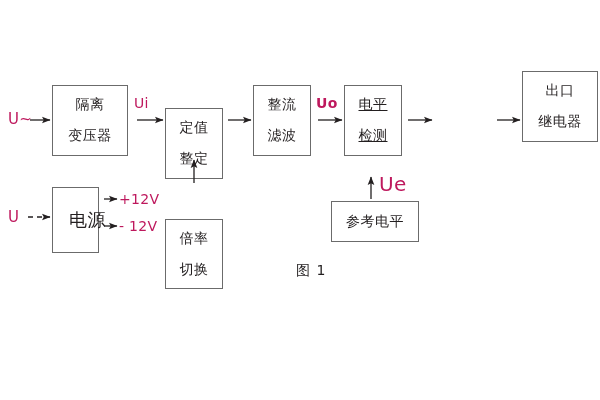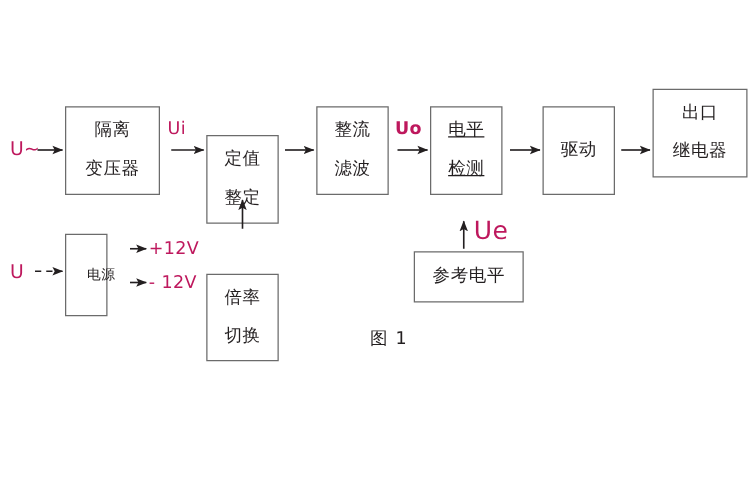--- a/index.html
+++ b/index.html
@@ -44,21 +44,21 @@
 
   
   .n-isolation   { left: 52px;  top: 85px;  width: 76px;  height: 71px; }
   .n-setting     { left: 165px; top: 85px;  width: 58px;  height: 71px; margin-top: 23px; }
   .n-rectifier   { left: 253px; top: 85px;  width: 58px;  height: 71px; }
   .n-level       { left: 344px; top: 85px;  width: 58px;  height: 71px; text-decoration: underline; }
   .n-drive       { left: 434px; top: 85px;  width: 58px;  height: 71px; }
   .n-output      { left: 522px; top: 71px;  width: 76px;  height: 71px; }
 
   
-  .n-power       { left: 52px;  top: 187px; width: 34px;  height: 66px; font-size: 11px; padding-left: 24px; }
+  .n-power       { left: 52px;  top: 187px; width: 47px;  height: 66px; font-size: 18px; padding-left: 24px; }
   .n-multiplier  { left: 165px; top: 185px; width: 58px;  height: 70px; margin-top: 34px; }
   .n-reference   { left: 331px; top: 201px; width: 88px;  height: 41px; }
 
   
   .label {
     position: absolute;
     font-size: 13.5px;
     color: #be185d;
     white-space: nowrap;
     letter-spacing: 0.3px;
@@ -107,23 +107,20 @@
   <div class="node two-line n-rectifier">
     <span class="line">整流</span>
     <span class="line">滤波</span>
   </div>
 
   <div class="node two-line n-level">
     <span class="line">电平</span>
     <span class="line">检测</span>
   </div>
 
-  <div class="node n-drive">
-    <span class="line">驱动</span>
-  </div>
 
   <div class="node two-line n-output">
     <span class="line">出口</span>
     <span class="line">继电器</span>
   </div>
 
   <div class="node n-power">
     <span class="line">电源</span>
   </div>
 

